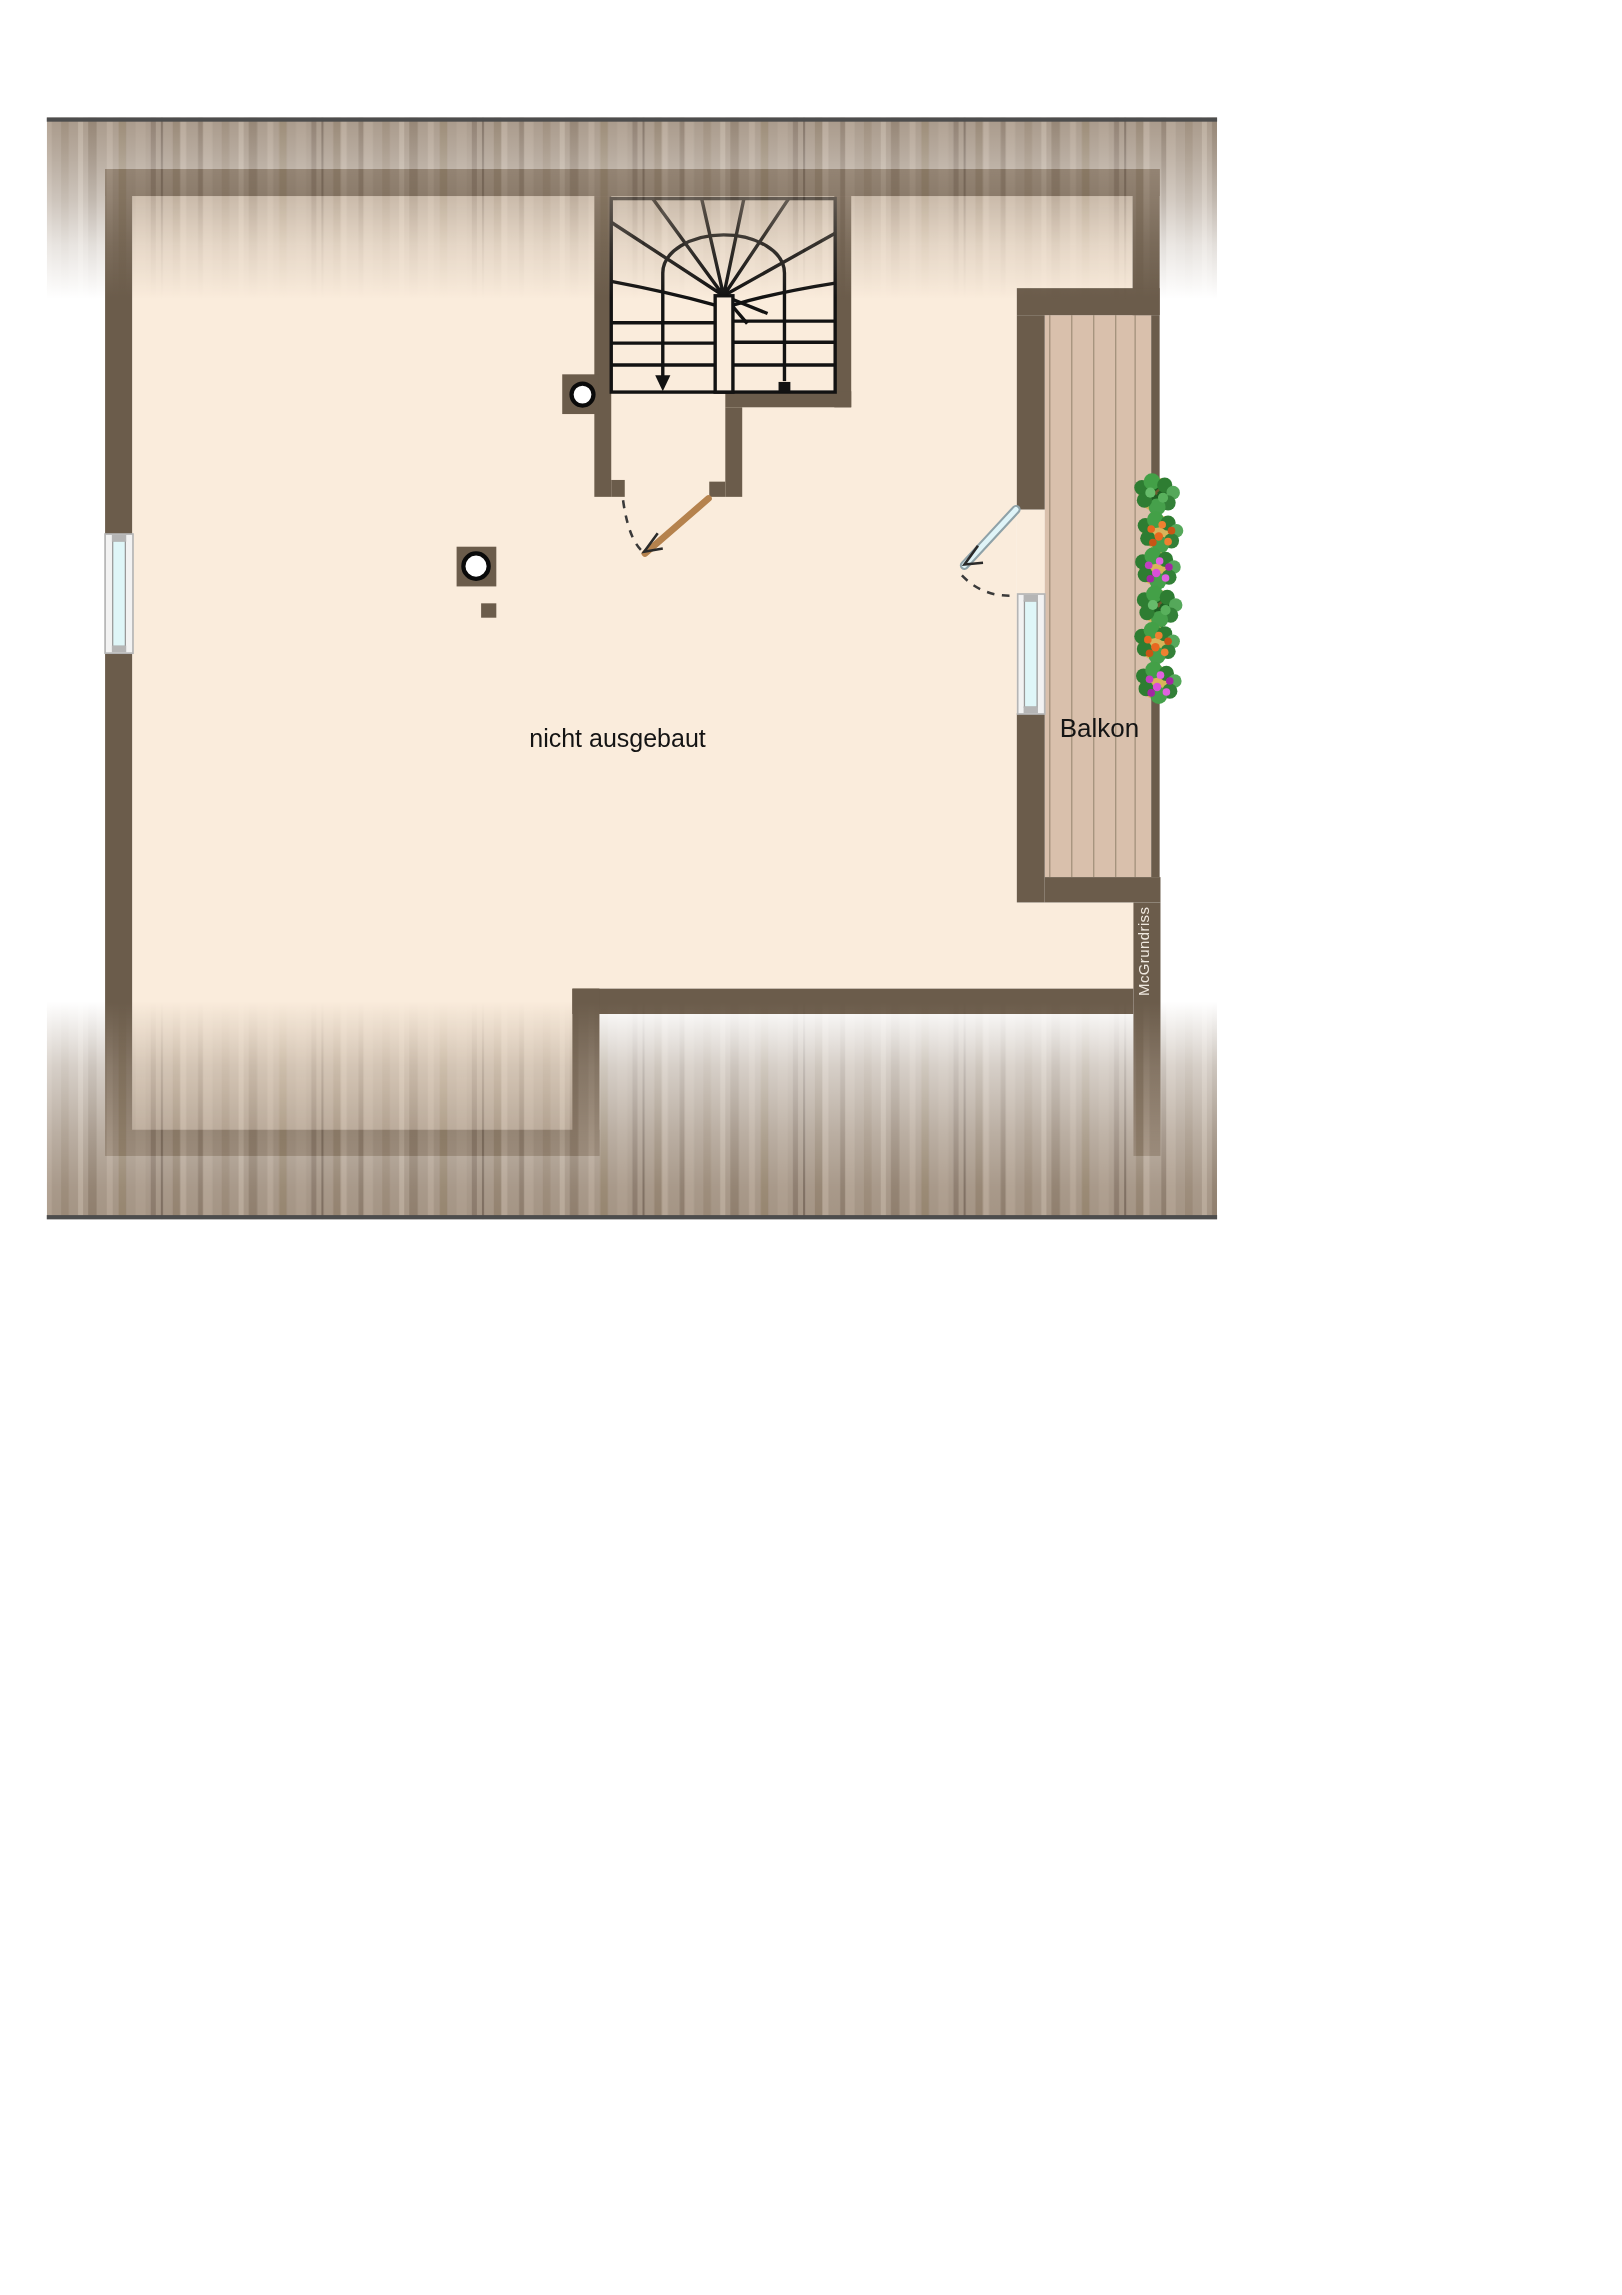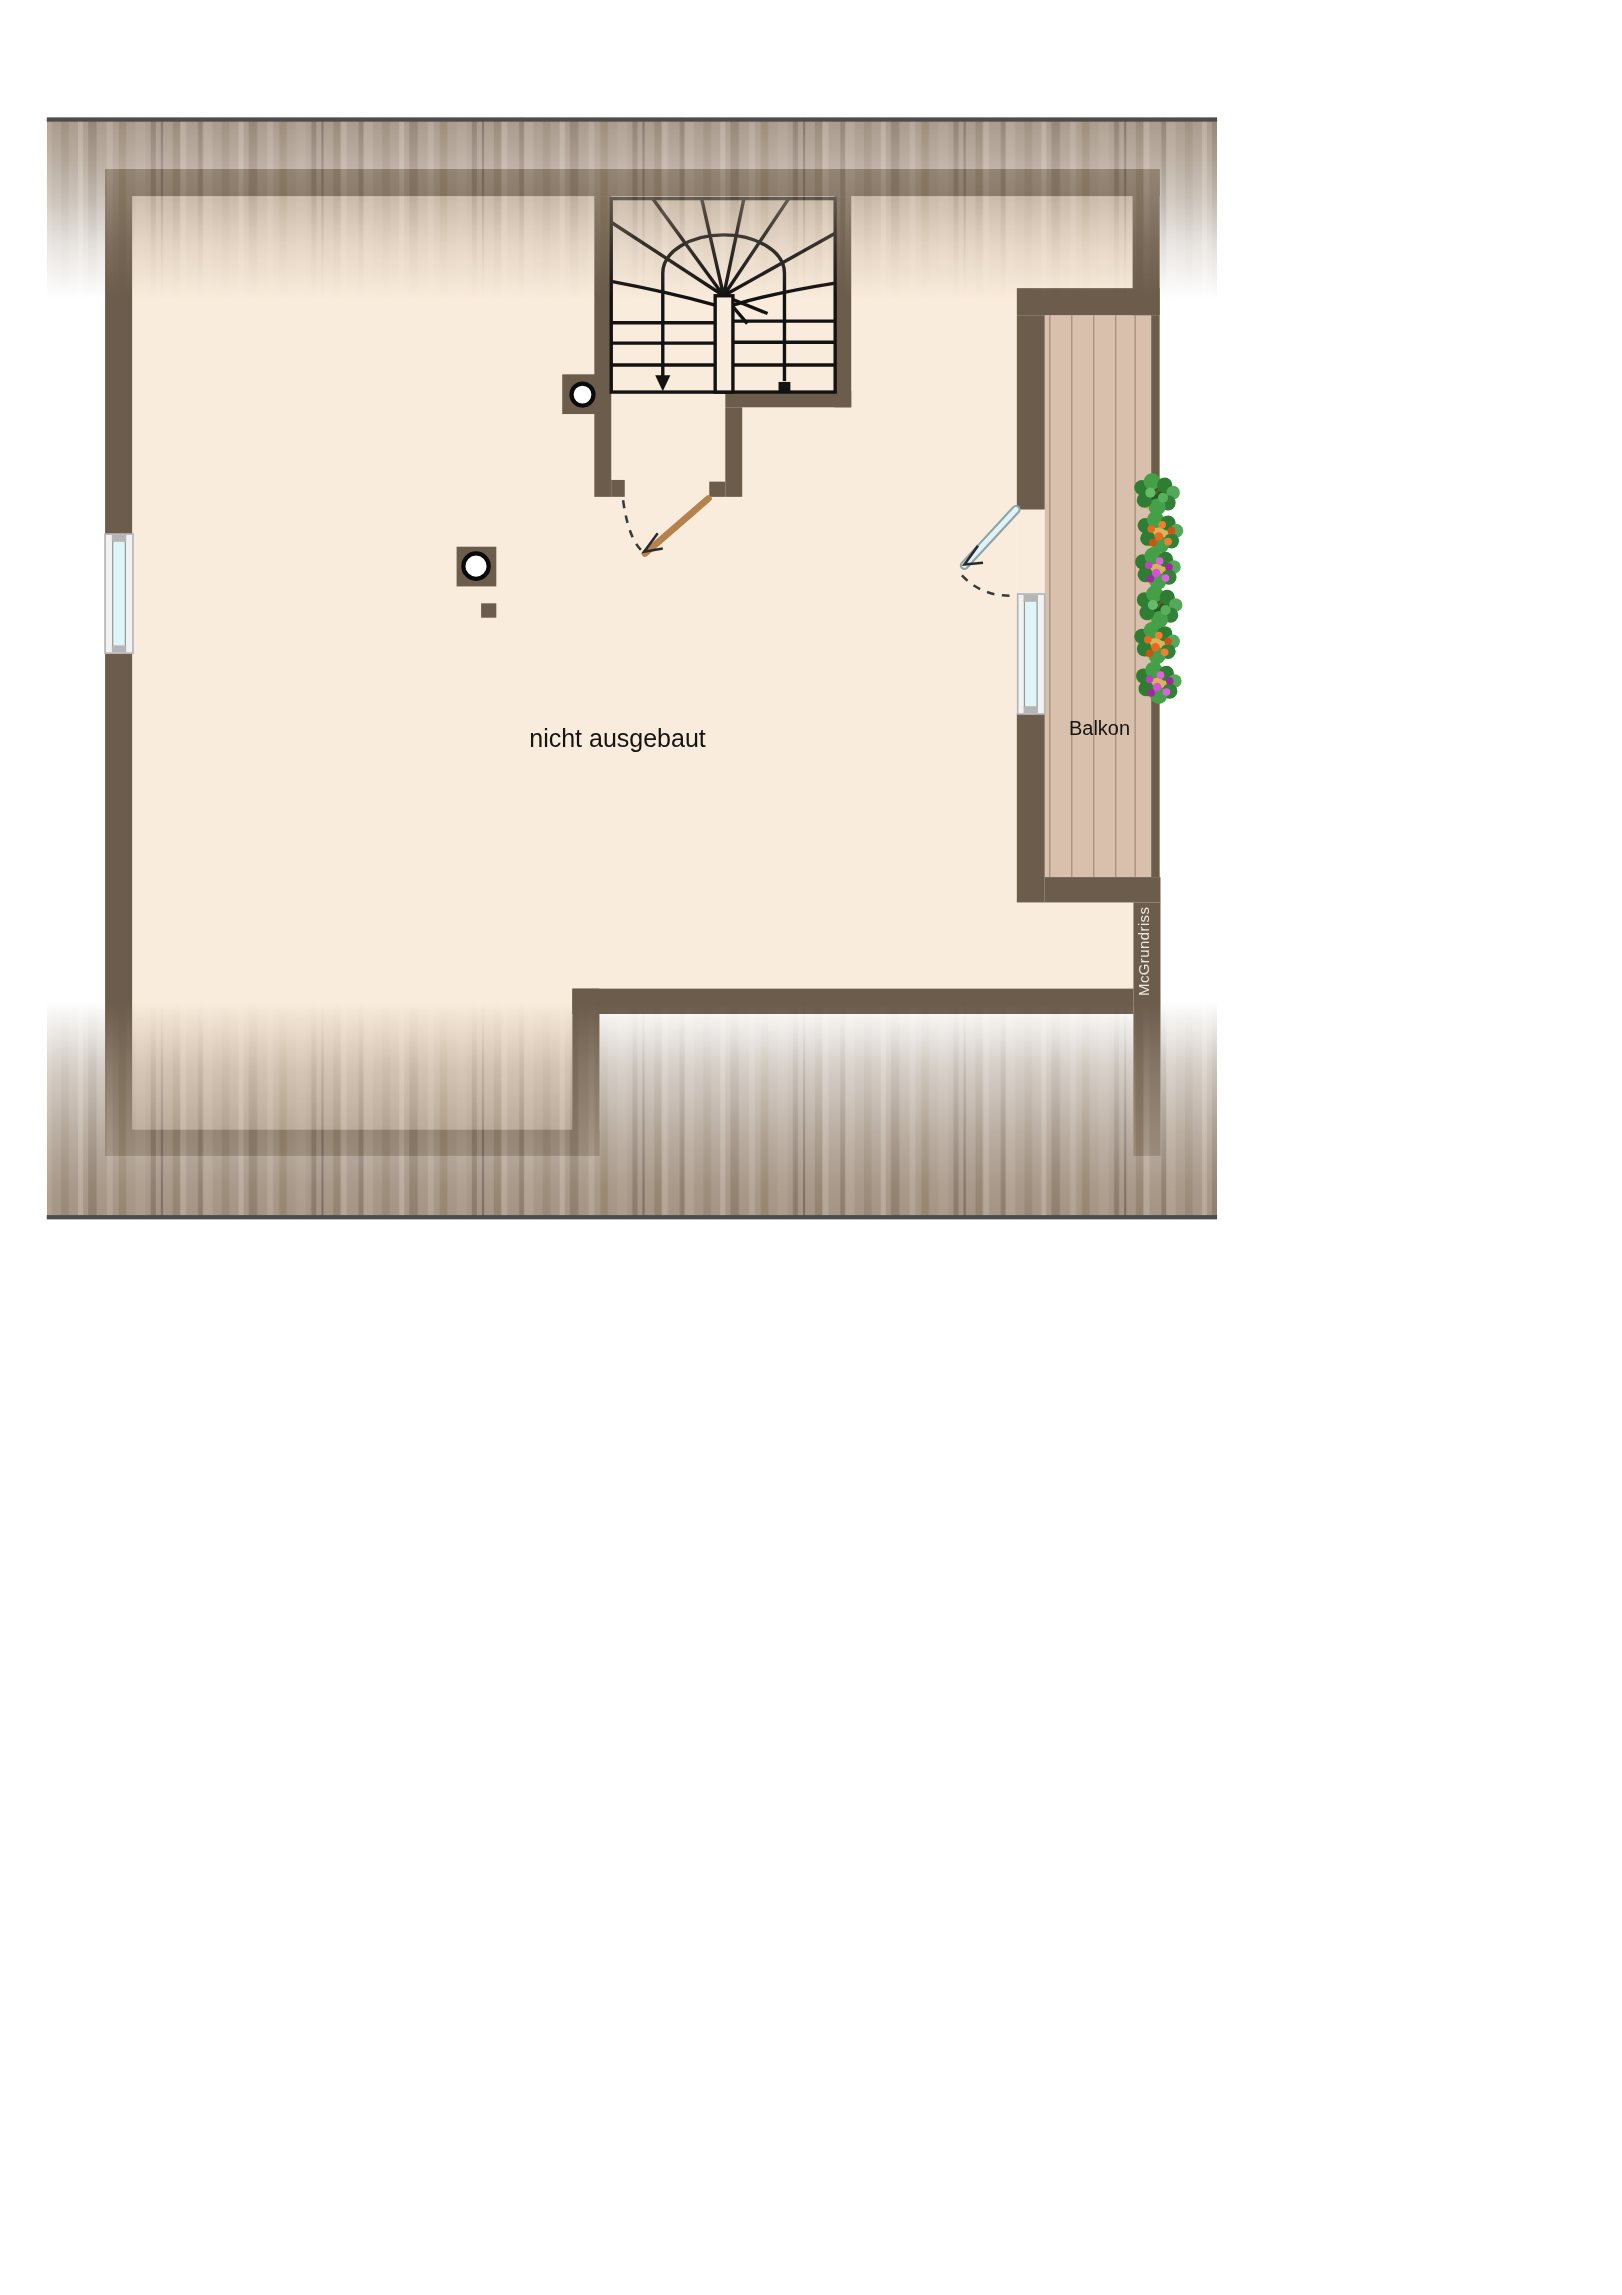--- a/index.html
+++ b/index.html
@@ -1,21 +1,21 @@
 <!DOCTYPE html>
 <html style="font-size:13.5px"><head>
 <meta charset="utf-8">
 <style>
   html,body{margin:0;padding:0;background:#ffffff;}
   body{font-family:"Liberation Sans", sans-serif;}
   #canvas{position:relative;width:1623px;height:2295px;background:#ffffff;overflow:hidden;}
   #plan-svg{position:absolute;left:0;top:0;}
   .plan-label{position:absolute;color:#141414;}
   #room-label{left:495px;top:723px;width:245px;text-align:center;font-size:25px;line-height:30px;}
-  #balcony-label{left:1032px;top:713px;width:135px;text-align:center;font-size:20px;line-height:30px;}
+  #balcony-label{left:1032px;top:713px;width:135px;text-align:center;font-size:26px;line-height:30px;}
   #watermark-label{left:1134px;top:996px;width:101px;height:20px;font-size:15px;line-height:20px;
     color:#efe8df;transform:rotate(-90deg);transform-origin:0 0;letter-spacing:0.4px;text-align:left;}
 </style>
 </head>
 <body>
 
 <div id="canvas">
 
 <svg id="plan-svg" width="1623" height="2295" viewBox="0 0 1920 2716" xmlns="http://www.w3.org/2000/svg">
 

